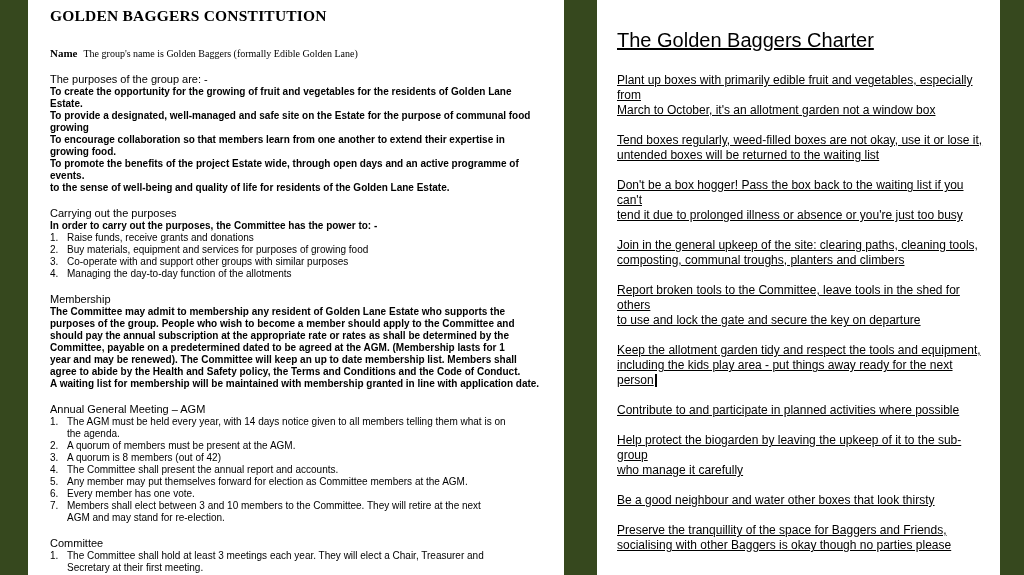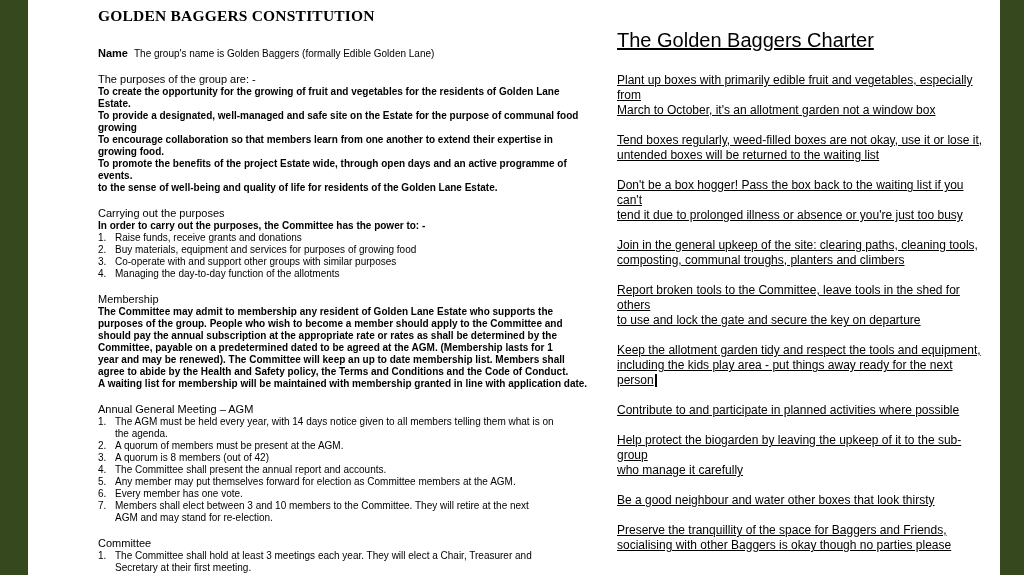--- a/index.html
+++ b/index.html
@@ -4,31 +4,31 @@
 <style>
   html, body { margin:0; padding:0; }
   body {
     width:1024px; height:575px;
     position:relative; overflow:hidden;
     background:#36481E;
     font-family:"Liberation Sans", sans-serif;
     color:#000;
   }
   .page { position:absolute; top:0; height:575px; background:#ffffff; }
-  .page-left  { left:28px;  width:536px;padding-left:48px; }
+  .page-left  { left:28px;  width:536px; }
   .page-right { left:597px; width:403px; }
 
   
   .lp-content { padding:7px 20px 0 22px; }
   .lp-title {
     font-family:"Liberation Serif", serif;
     font-weight:bold; font-size:15.5px; line-height:18px;
     letter-spacing:0.2px; margin:0 0 22px 0;
   }
-  .lp-name { margin:0 0 13px 0; font-size:10px; line-height:12px; }
+  .lp-name { margin:0 0 13px 0; font-size:10px; line-height:12px;font-family:Liberation Serif, serif; }
   .lp-name .lbl { font-size:11px; font-weight:bold; margin-right:6px; }
   .lp-section { margin:0 0 13px 0; }
   .lp-heading { font-size:11px; font-weight:normal; line-height:13px; }
   .lp-body { font-size:10px; line-height:12px;font-weight:bold; }
   .lp-item { display:flex; font-size:10px; line-height:12px; }
   .lp-item .num { flex:none; width:17px; }
   .lp-item .itext { flex:1; }
 
   
   .rp-content { padding:27px 14px 0 20px;text-decoration:underline; }

